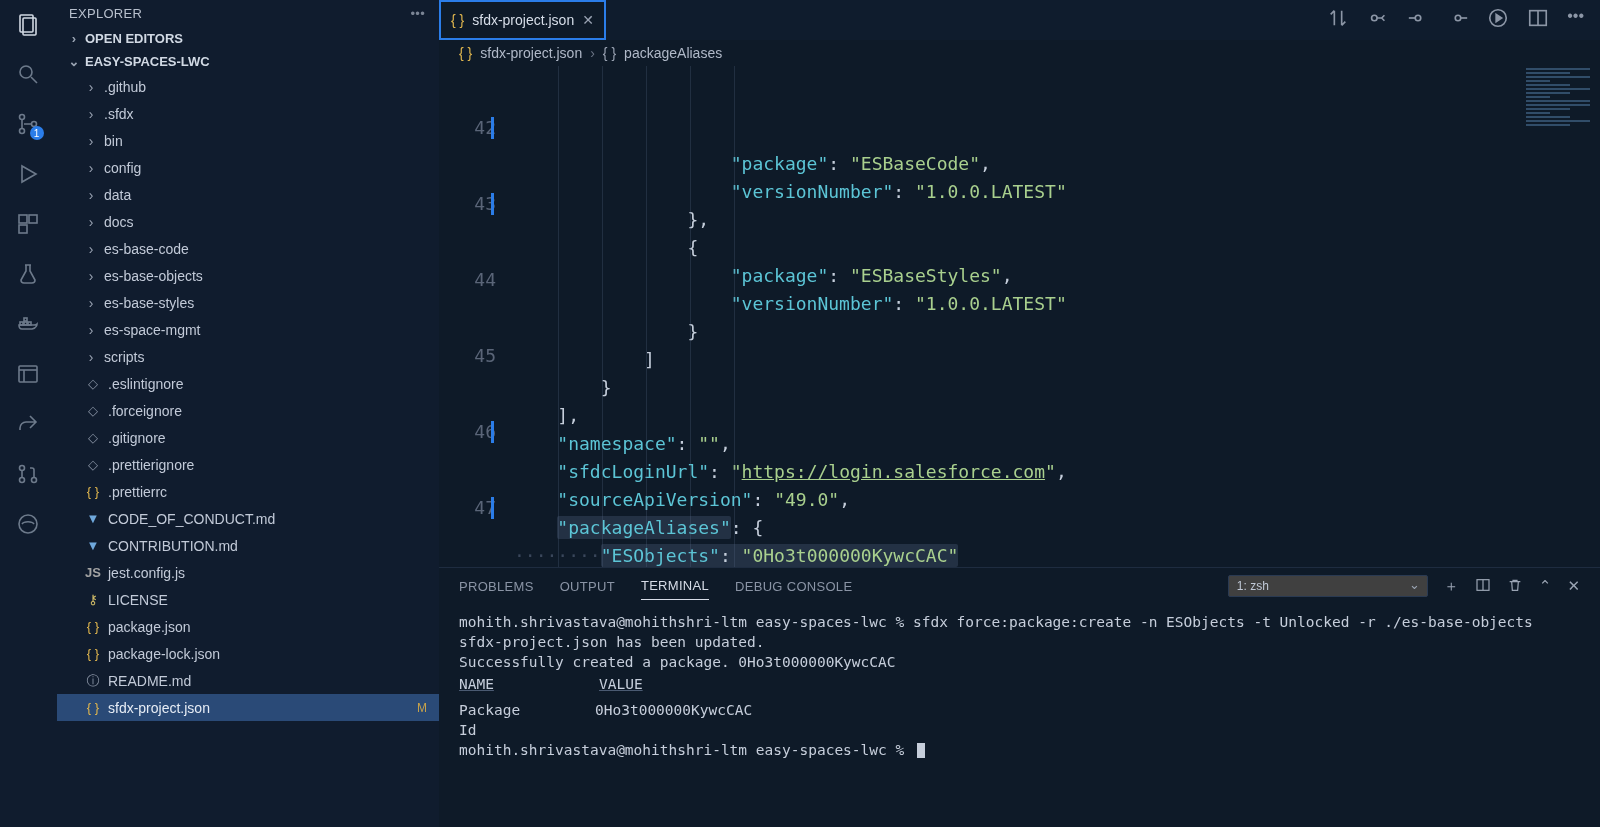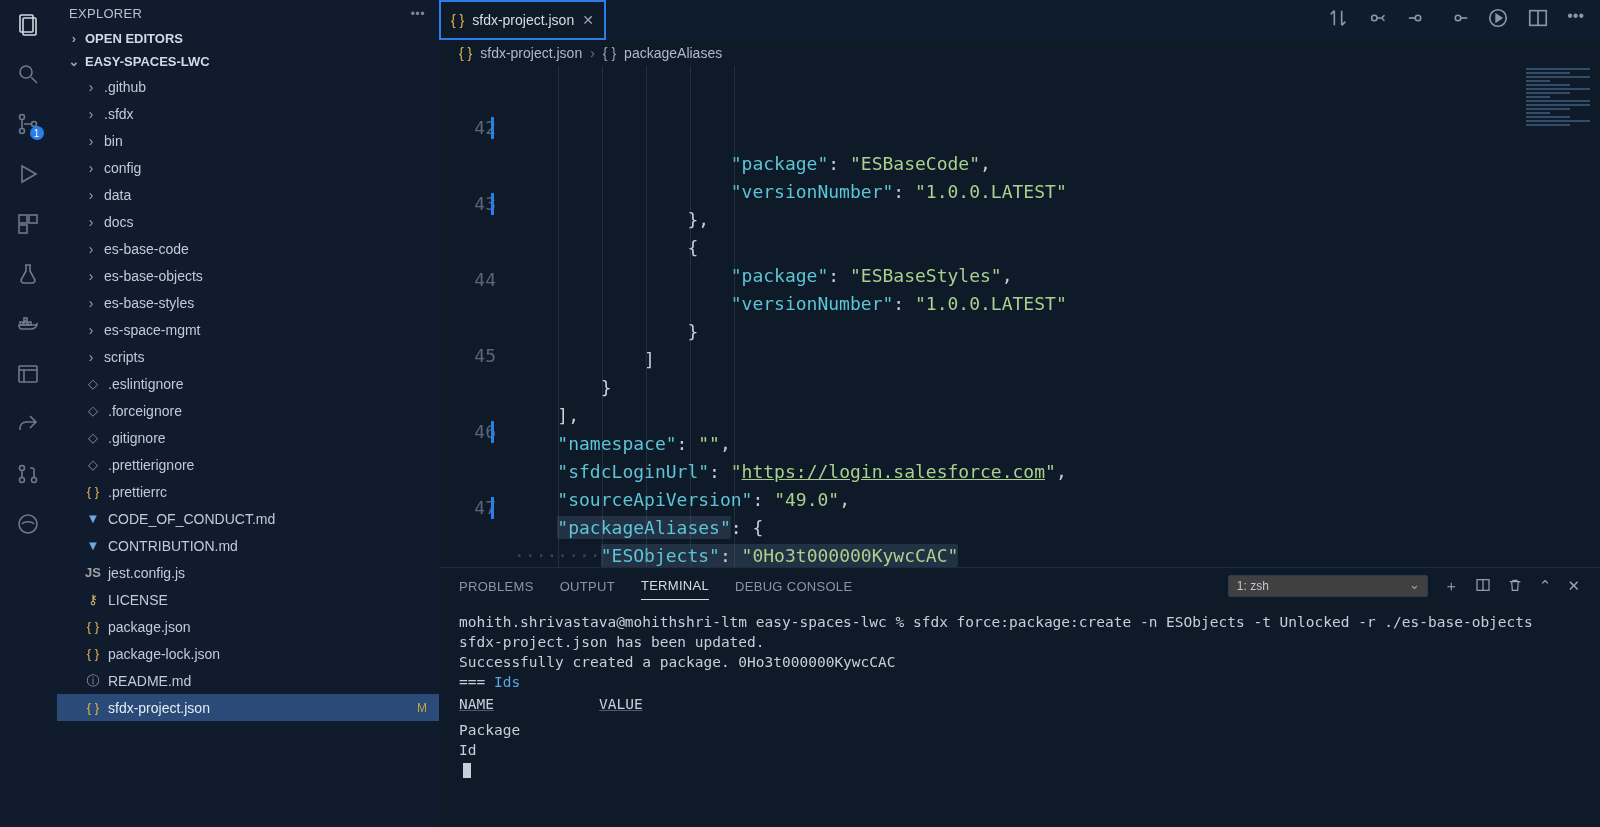--- a/index.html
+++ b/index.html
@@ -389,25 +389,25 @@
                 <path d="M4 7h16M9 7V5h6v2M7 7l1 13h8l1-13"></path>
               </svg></span>
           <span class="panel-icon">⌃</span>
           <span class="panel-icon">✕</span>
         </div>
       </div>
       <div class="terminal">
         <div>mohith.shrivastava@mohithshri-ltm easy-spaces-lwc % sfdx force:package:create -n ESObjects -t Unlocked -r ./es-base-objects</div>
         <div>sfdx-project.json has been updated.</div>
         <div>Successfully created a package. 0Ho3t000000KywcCAC</div>
-        <div><span>=== </span><span class="t-link">Ids</span></div>
         <div style="display:flex;gap:60px;margin-top:2px">
           <span class="t-underline" style="display:inline-block;width:80px">NAME</span>
           <span class="t-underline" style="display:inline-block;width:150px">VALUE</span>
         </div>
         <div style="display:flex;gap:56px;margin-top:6px">
           <span style="display:inline-block;width:80px">Package Id</span>
-        </div>
-        <div><span class="cursor"></span></div>
+          <span>0Ho3t000000KywcCAC</span>
+        </div>
+        <div><span>mohith.shrivastava@mohithshri-ltm easy-spaces-lwc % </span><span class="cursor"></span></div>
       </div>
     </div>
   </div>
 </div>
 
 </body></html>

